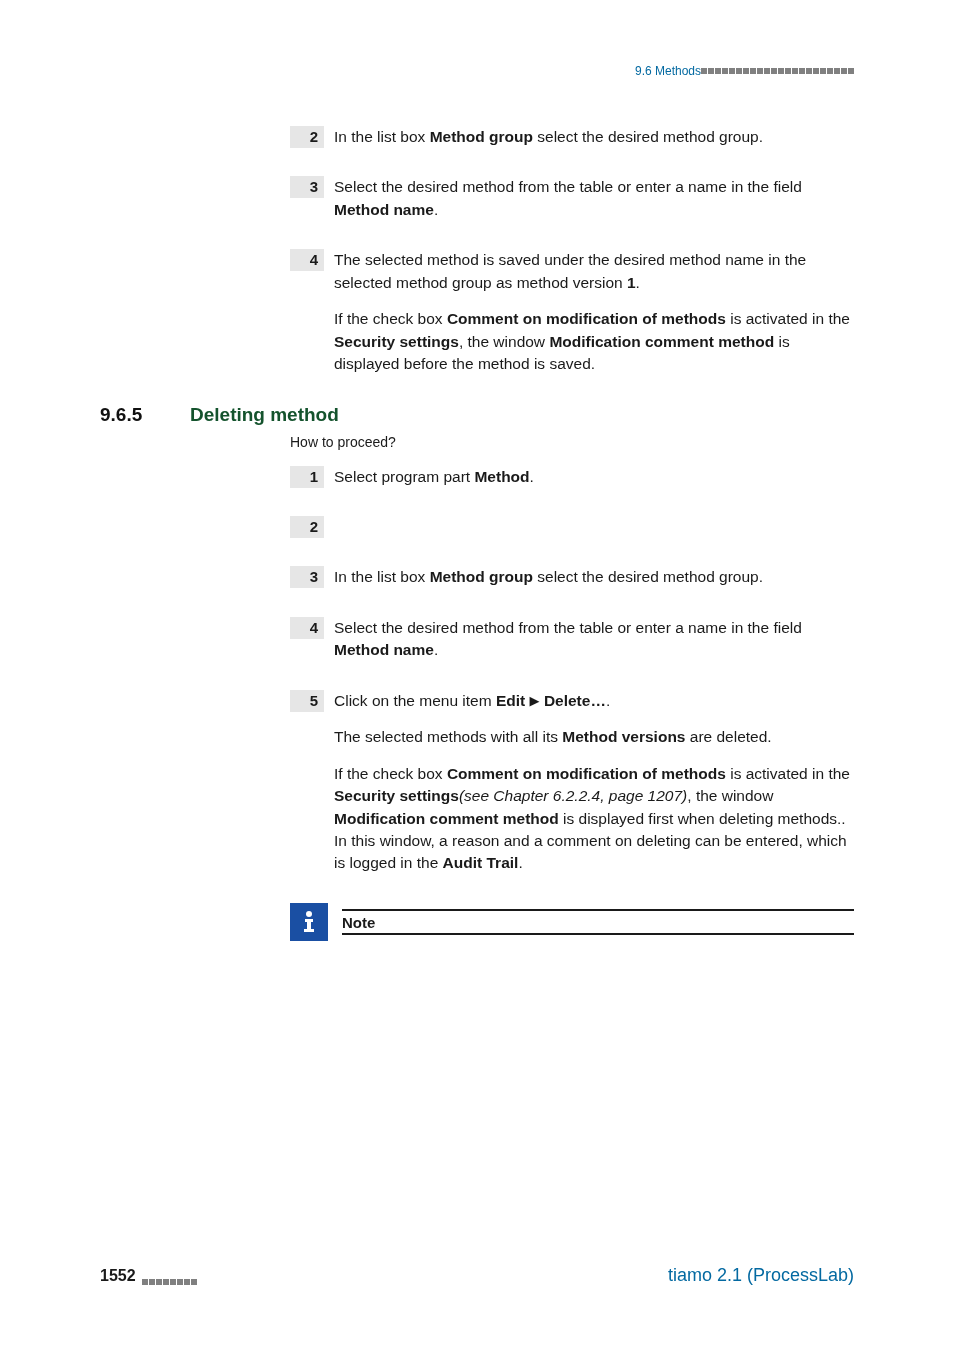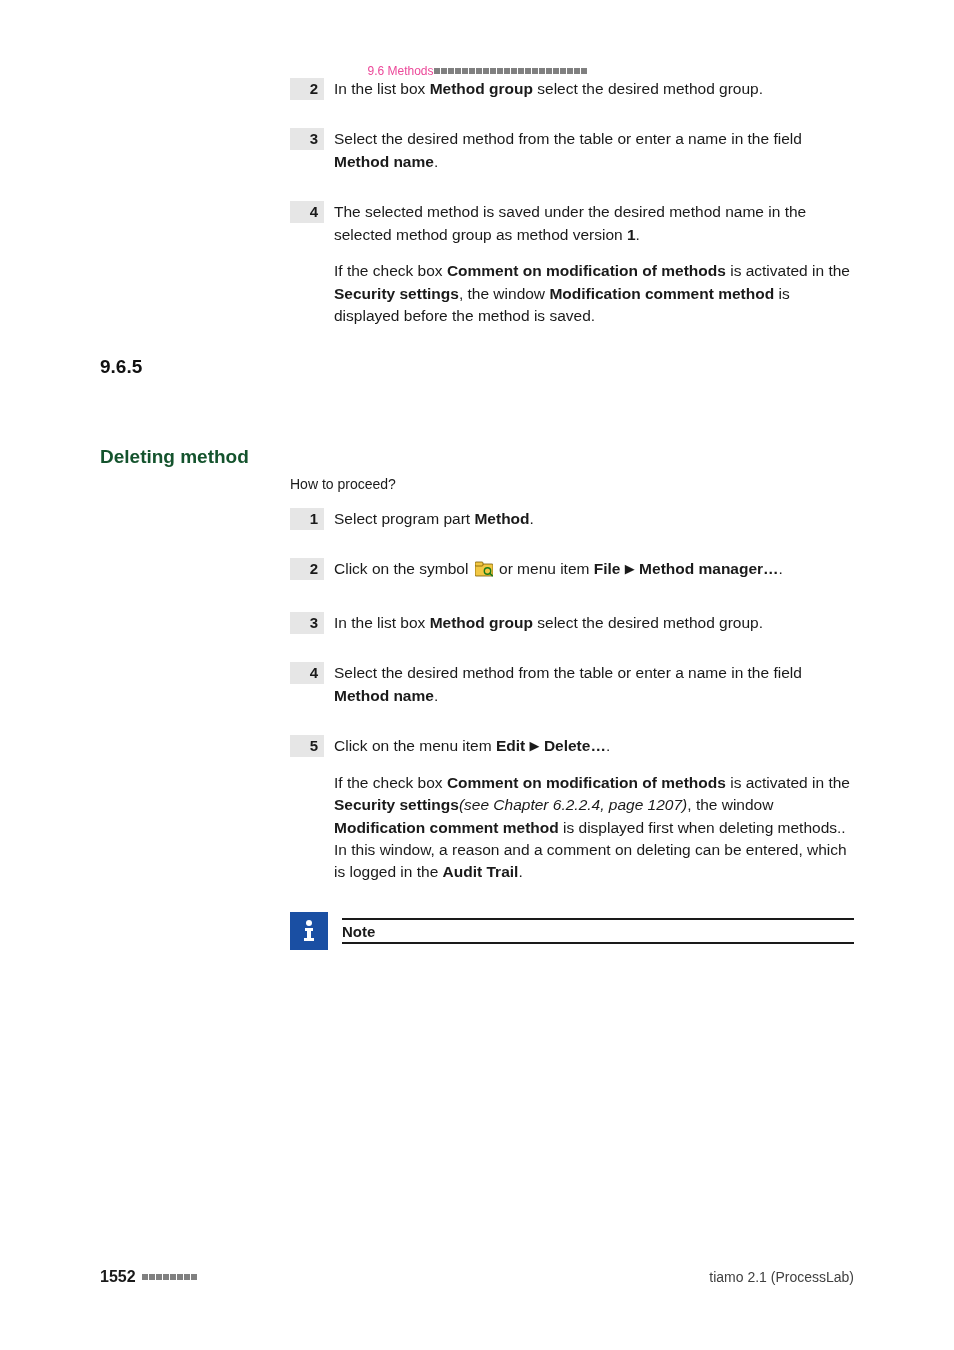--- a/index.html
+++ b/index.html
@@ -12,24 +12,25 @@
   }
   .page {
     width: 954px;
     height: 1350px;
     position: relative;
     box-sizing: border-box;
     padding: 64px 100px 0 100px;
   }
   .header-row {
     display: flex;
-    justify-content: center;
+    justify-content: flex-end;
     align-items: center;
     font-size: 12px;
-    color: #ec4899;
+    color: #0369a1;
+    margin-bottom: 48px;
   }
   .hdr-squares {
     display: flex;
     gap: 1px;
   }
   .hdr-squares span {
     width: 6px;
     height: 6px;
     background: #808080;
     display: inline-block;
@@ -60,21 +61,20 @@
   .step .body p {
     margin: 0 0 14px 0;
   }
   .step .body p:last-child { margin-bottom: 0; }
   .b { font-weight: 700; }
   .section-row {
     display: flex;
     margin-left: -190px;
     margin-top: 28px;
     margin-bottom: 8px;
-    flex-direction: column;
   }
   .sec-num {
     flex: 0 0 90px;
     font-size: 19px;
     font-weight: 800;
     color: #111;
   }
   .sec-title {
     font-size: 19px;
     font-weight: 800;
@@ -132,40 +132,40 @@
     position: absolute;
     bottom: 64px;
     left: 100px;
     right: 100px;
     display: flex;
     justify-content: space-between;
     align-items: center;
   }
   .footer-left {
     display: flex;
-    align-items: center;
+    align-items: flex-end;
     gap: 6px;
   }
   .page-num {
     font-weight: 800;
     font-size: 16px;
   }
   .ftr-squares {
     display: flex;
     gap: 1px;
   }
   .ftr-squares span {
     width: 6px;
     height: 6px;
     background: #808080;
     display: inline-block;
   }
   .footer-right {
-    font-size: 14px;
-    color: #404040;
+    font-size: 18px;
+    color: #0369a1;
   }
 </style>
 </head>
 <body>
 
 <div class="page">
 
   <div class="header-row">
     <div>9.6 Methods</div>
     <div class="hdr-squares">
@@ -227,44 +227,39 @@
     <div id="steps-b">
         <div class="step">
           <div class="num">1</div>
           <div class="body">
             <p><span>Select program part </span><span class="b">Method</span><span>.</span></p>
           </div>
         </div>
         <div class="step">
           <div class="num">2</div>
           <div class="body">
-            <p><span>Click on the symbol </span><span class="icon-box"><svg width="18" height="16" viewBox="0 0 18 16">
-                  <rect x="0" y="3" width="18" height="12" rx="1" fill="#f2c744" stroke="#7a5b00" stroke-width="0.8"></rect>
-                  <rect x="0" y="1" width="8" height="4" rx="1" fill="#f2c744" stroke="#7a5b00" stroke-width="0.8"></rect>
-                  <circle cx="12.5" cy="10" r="3.2" fill="none" stroke="#1a7a1a" stroke-width="1.4"></circle>
-                  <line x1="14.8" y1="12.3" x2="17.3" y2="14.8" stroke="#1a7a1a" stroke-width="1.6" stroke-linecap="round"></line>
-                </svg></span><span> or menu item </span><span class="b">File</span><span> </span><span class="menu-arrow">▶</span><span> </span><span class="b">Method manager…</span><span>.</span></p>
           </div>
         </div>
         <div class="step">
           <div class="num">3</div>
           <div class="body">
             <p><span>In the list box </span><span class="b">Method group</span><span> select the desired method group.</span></p>
           </div>
         </div>
         <div class="step">
           <div class="num">4</div>
           <div class="body">
             <p><span>Select the desired method from the table or enter a name in the field </span><span class="b">Method name</span><span>.</span></p>
           </div>
         </div>
         <div class="step">
           <div class="num">5</div>
           <div class="body">
             <p><span>Click on the menu item </span><span class="b">Edit</span><span> </span><span class="menu-arrow">▶</span><span> </span><span class="b">Delete…</span><span>.</span></p>
+            <p><span>The selected methods with all its </span><span class="b">Method versions</span><span> are deleted.</span></p>
             <p><span>If the check box </span><span class="b">Comment on modification of methods</span><span> is activated in the </span><span class="b">Security settings</span><span class="italic">(see Chapter 6.2.2.4, page 1207)</span><span>, the window </span><span class="b">Modification comment method</span><span> is displayed first when deleting methods.. In this window, a reason and a comment on deleting can be entered, which is logged in the </span><span class="b">Audit Trail</span><span>.</span></p>
           </div>
         </div>
       </div>
 
     <div class="note-box">
       <div class="note-hdr">
         <div class="note-icon">
           <svg width="20" height="24" viewBox="0 0 20 24">
             <circle cx="10" cy="4" r="3" fill="#fff"></circle>

